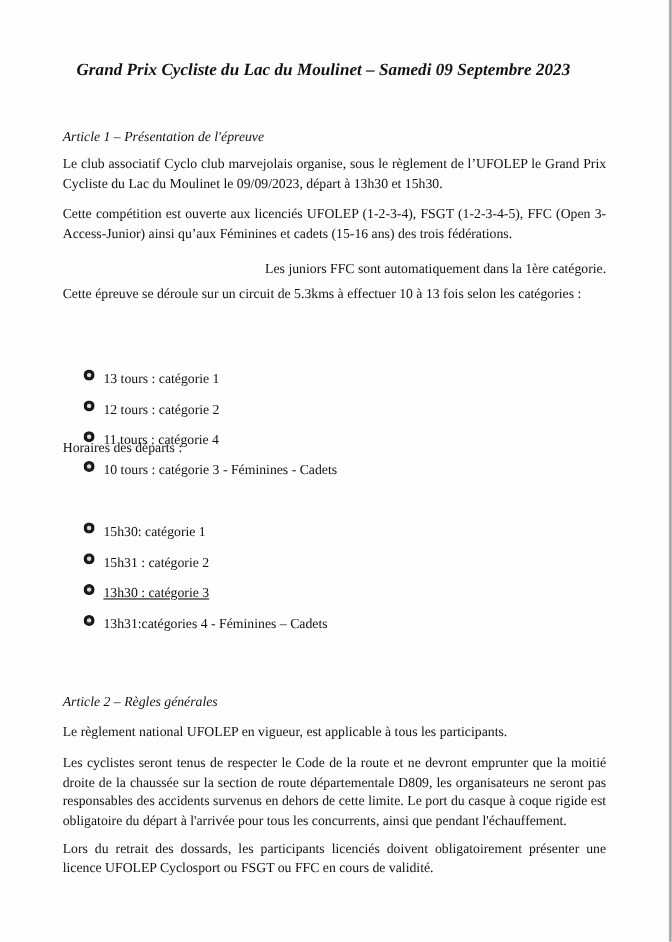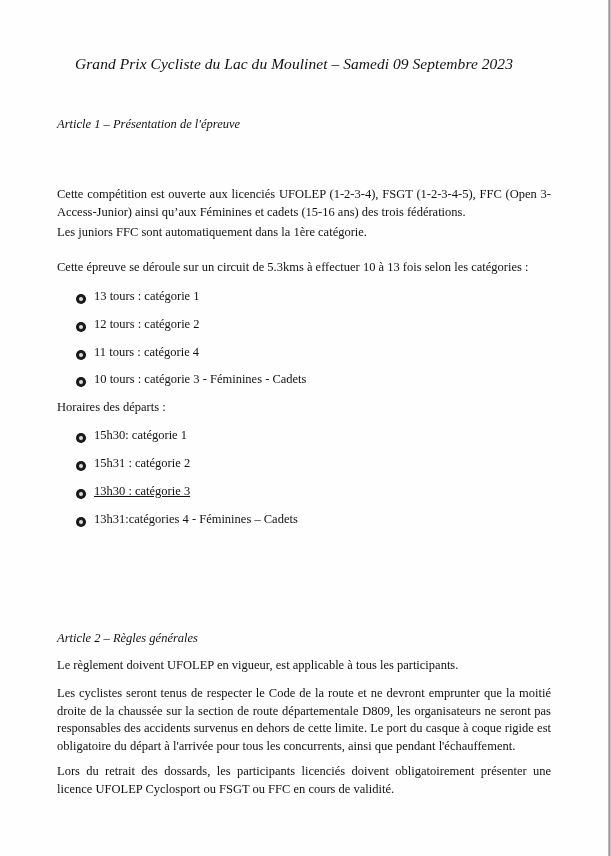--- a/index.html
+++ b/index.html
@@ -31,21 +31,21 @@
       height: 856px;
       background: linear-gradient(to right, #c9c9c9, #9a9a9a, #d8d8d8);
     }
     .title {
       position: absolute;
       left: 0;
       top: 55px;
       width: 588px;
       text-align: center;
       font-style: italic;
-      font-weight: normal;
+      font-weight: bold;
       font-size: 15.5px;
       letter-spacing: 0.05px;
     }
     .heading {
       position: absolute;
       left: 57px;
       font-style: italic;
       font-size: 12.5px;
     }
     .para {
@@ -59,21 +59,22 @@
       text-align: justify;
       text-align-last: left;
     }
     .bullet-item {
       position: absolute;
       left: 76px;
       font-size: 12.5px;
       height: 16px;
       line-height: 16px;
       display: flex;
-      align-items: flex-end;
+      align-items: flex-start;
+      margin-top: 48px;
     }
     .bullet {
       display: inline-block;
       width: 10px;
       height: 10px;
       border-radius: 50%;
       background: radial-gradient(circle at 50% 50%, #ffffff 0 1.3px, transparent 1.6px),
                   radial-gradient(circle at 35% 50%, #1a1a1a 0 2.6px, transparent 2.8px),
                   radial-gradient(circle at 65% 50%, #1a1a1a 0 2.6px, transparent 2.8px);
       background-color: #2a2a2a;
@@ -101,22 +102,23 @@
   </style>
 </head>
 <body>
 
 <div class="page">
 
   <div class="title">Grand Prix Cycliste du Lac du Moulinet – Samedi 09 Septembre 2023</div>
 
   <div class="heading" style="top:117px;font-style:italic;">Article 1 – Présentation de l'épreuve</div>
 
+  <div class="para justify" style="top:141px;">Le club associatif Cyclo club marvejolais organise, sous le règlement de l’UFOLEP le Grand Prix Cycliste du Lac du Moulinet le 09/09/2023, départ à 13h30 et 15h30.</div>
   <div class="para justify" style="top:186px;">Cette compétition est ouverte aux licenciés UFOLEP (1-2-3-4), FSGT (1-2-3-4-5), FFC (Open 3-Access-Junior) ainsi qu’aux Féminines et cadets (15-16 ans) des trois fédérations.</div>
-  <div class="para" style="top:224px;">Les juniors FFC sont automatiquement dans la 1ère catégorie.</div>
+  <div class="para" style="top:236px;text-align:right;">Les juniors FFC sont automatiquement dans la 1ère catégorie.</div>
   <div class="para" style="top:259px;">Cette épreuve se déroule sur un circuit de 5.3kms à effectuer 10 à 13 fois selon les catégories :</div>
 
   <div class="bullet-item" style="top:288px;">
     <span class="bullet"></span>
     <span>13 tours : catégorie 1</span>
   </div>
   <div class="bullet-item" style="top:316px;">
     <span class="bullet"></span>
     <span>12 tours : catégorie 2</span>
   </div>
@@ -144,19 +146,19 @@
     <span>13h30 : catégorie 3</span>
   </div>
   <div class="bullet-item" style="top:511px;">
     <span class="bullet"></span>
     <span>13h31:catégories 4 - Féminines – Cadets</span>
   </div>
 
 
   <div class="heading" style="top:631px;">Article 2 – Règles générales</div>
 
-  <div class="para" style="top:657px;">Le règlement doivent UFOLEP en vigueur, est applicable à tous les participants.</div>
+  <div class="para" style="top:657px;">Le règlement national UFOLEP en vigueur, est applicable à tous les participants.</div>
   <div class="para justify" style="top:685px;">Les cyclistes seront tenus de respecter le Code de la route et ne devront emprunter que la moitié droite de la chaussée sur la section de route départementale D809, les organisateurs ne seront pas responsables des accidents survenus en dehors de cette limite. Le port du casque à coque rigide est obligatoire du départ à l'arrivée pour tous les concurrents, ainsi que pendant l'échauffement.</div>
   <div class="para justify" style="top:763px;">Lors du retrait des dossards, les participants licenciés doivent obligatoirement présenter une licence UFOLEP Cyclosport ou FSGT ou FFC en cours de validité.</div>
 
 </div>
 
 <div class="right-edge"></div>
 
 </body></html>

